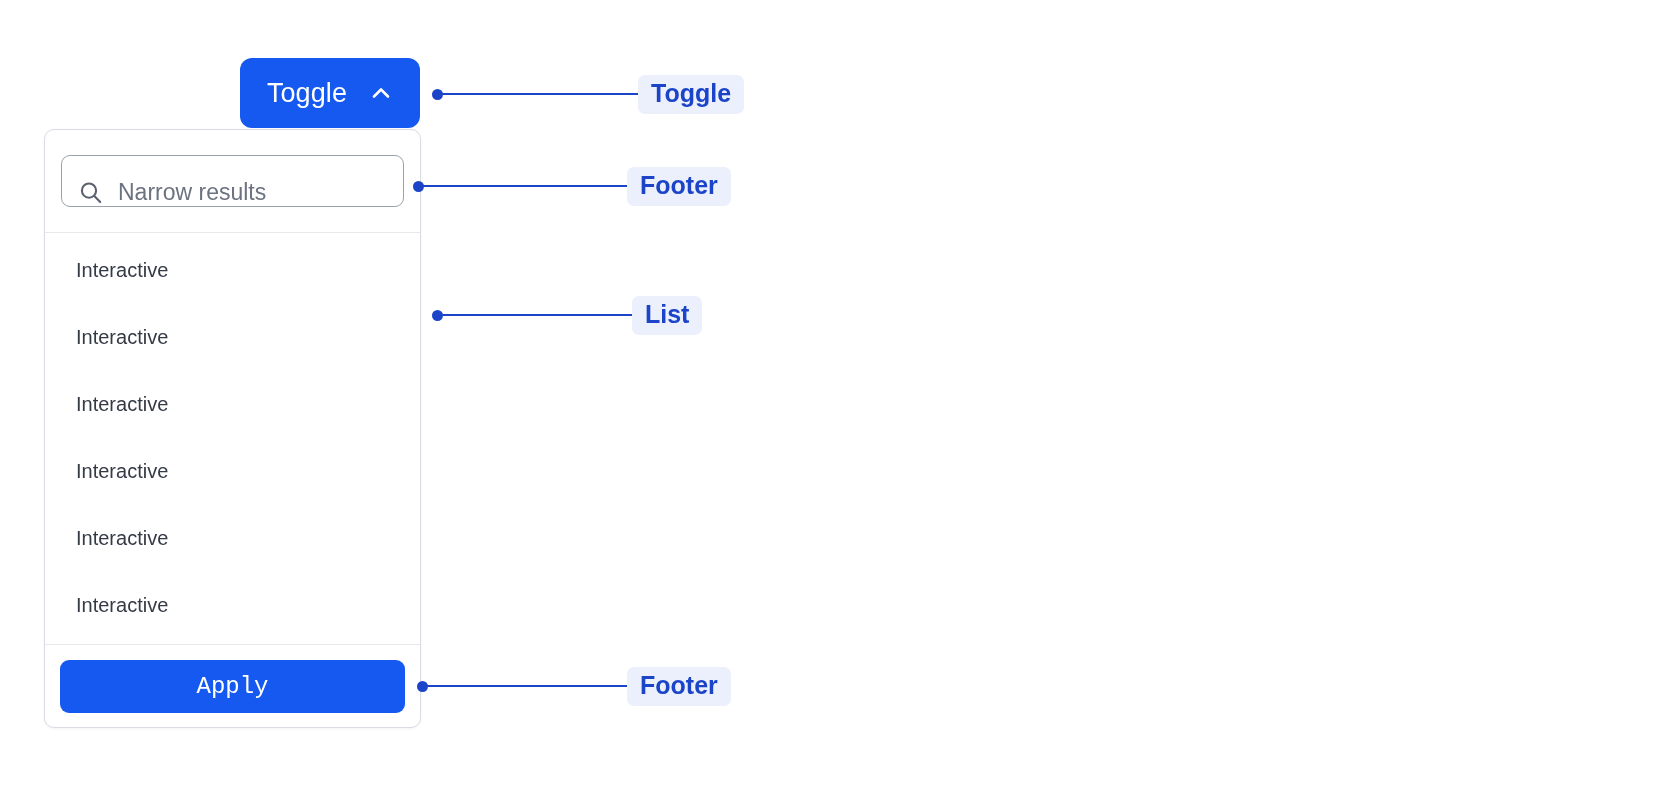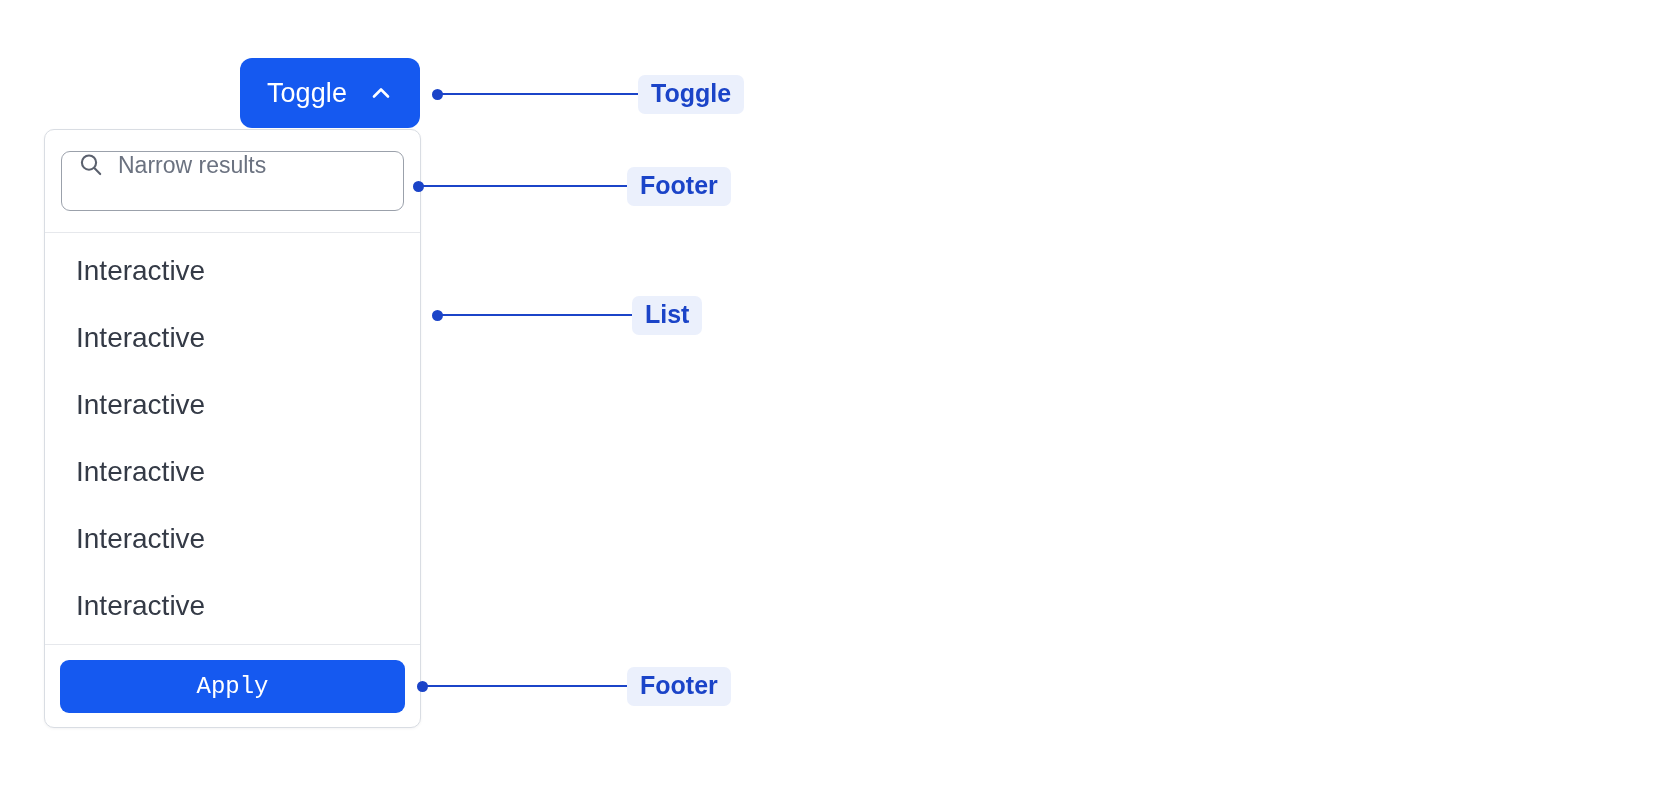--- a/index.html
+++ b/index.html
@@ -72,26 +72,26 @@
   .panel-header {
     height: 103px;
     box-sizing: border-box;
     border-bottom: 1px solid #e6e8ec;
     display: flex;
     align-items: center;
     padding: 0 16px;
   }
   .search-box {
     width: 344px;
-    height: 60px;
+    height: 52px;
     border: 1px solid #9ba1ab;
     border-radius: 9px;
     box-sizing: border-box;
     display: flex;
-    align-items: flex-start;
+    align-items: flex-end;
     gap: 14px;
     padding: 0 16px;
     background: #ffffff;
   }
   .search-icon {
     width: 26px;
     height: 26px;
     flex: 0 0 26px;
     display: block;
   }
@@ -115,21 +115,21 @@
     box-sizing: border-box;
     border-bottom: 1px solid #e6e8ec;
     padding-top: 4px;
   }
   .list-item {
     height: 67px;
     display: flex;
     align-items: center;
     padding: 0 0 0 31px;
     box-sizing: border-box;
-    font-size: 28px;
+    font-size: 20px;
     color: #343a46;
     cursor: pointer;
   }
 
   .panel-footer {
     height: 82px;
     display: flex;
     align-items: center;
     justify-content: center;
     box-sizing: border-box;

